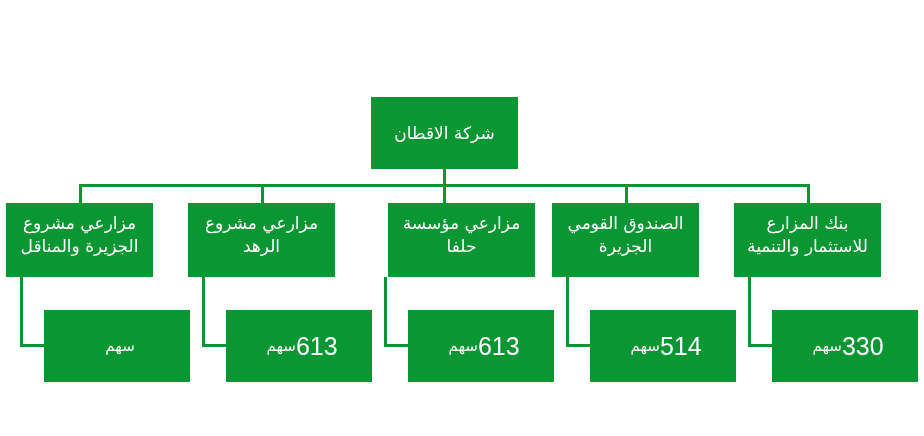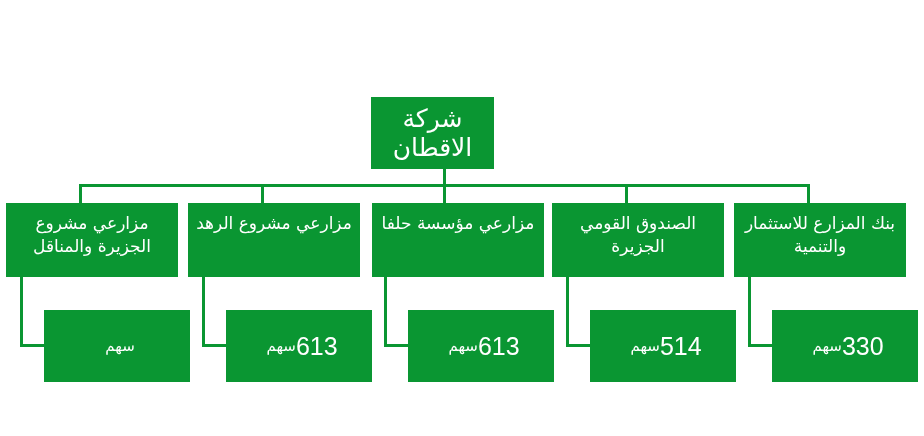--- a/index.html
+++ b/index.html
@@ -1,22 +1,22 @@
 <!DOCTYPE html>
 <html><head>
 <meta charset="utf-8">
 <style>
   html, body { margin:0; padding:0; background:#ffffff; }
   body { width:924px; height:436px; position:relative; overflow:hidden;
          font-family:"DejaVu Sans", "Liberation Sans", sans-serif; }
   .box { position:absolute; background:#0a9632; color:#ffffff;
          display:flex; align-items:center; justify-content:center;
          text-align:center; direction:rtl; box-sizing:border-box; }
-  .root { left:371px; top:97px; width:123px; height:72px; font-size:25px; }
-  .l1 { top:203px; width:172px; height:74px; font-size:17px; line-height:23px;
+  .root { left:371px; top:97px; width:147px; height:72px; font-size:17px; }
+  .l1 { top:203px; width:147px; height:74px; font-size:17px; line-height:23px;
         padding:0 4px; align-items:flex-start; padding-top:9px; }
   .val { top:310px; width:146px; height:72px; font-size:24px; }
   .val .num { font-family:"Liberation Sans", sans-serif; font-size:25px; }
   .val .unit { font-size:15px; margin-left:6px; }
   .line { position:absolute; background:#0a9632; }
 </style>
 </head>
 <body>
 
 <div class="line" style="left:443px; top:169px; width:3px; height:17px;"></div>
@@ -41,21 +41,21 @@
 <div class="box root">
   <span>شركة الاقطان</span>
 </div>
 
 <div class="box l1" style="left:6px;">
   <span>مزارعي مشروع الجزيرة والمناقل</span>
 </div>
 <div class="box l1" style="left:188px;">
   <span>مزارعي مشروع الرهد</span>
 </div>
-<div class="box l1" style="left:372px;">
+<div class="box l1" style="left:388px;">
   <span>مزارعي مؤسسة حلفا</span>
 </div>
 <div class="box l1" style="left:552px;">
   <span>الصندوق القومي الجزيرة</span>
 </div>
 <div class="box l1" style="left:734px;text-align:center;">
   <span>بنك المزارع للاستثمار والتنمية</span>
 </div>
 
 <div class="box val" style="left:44px;">

